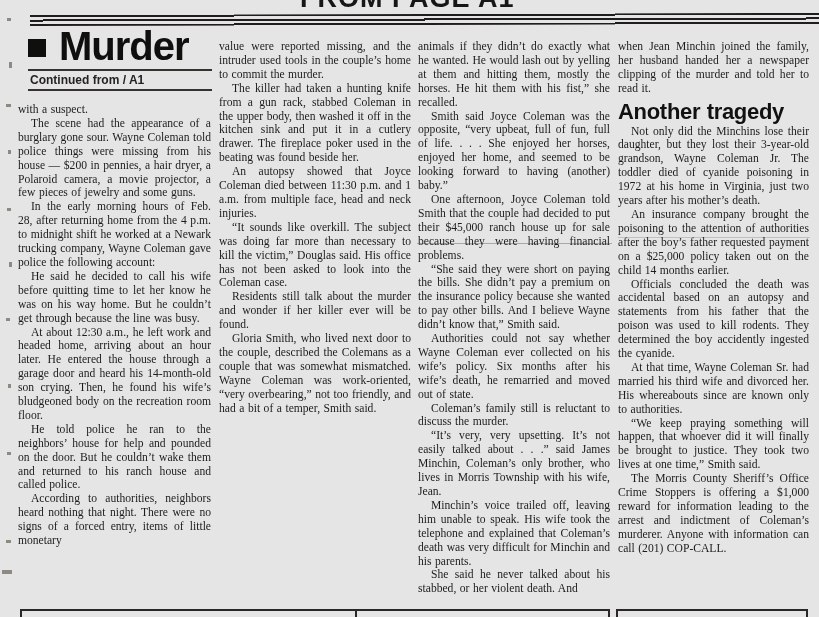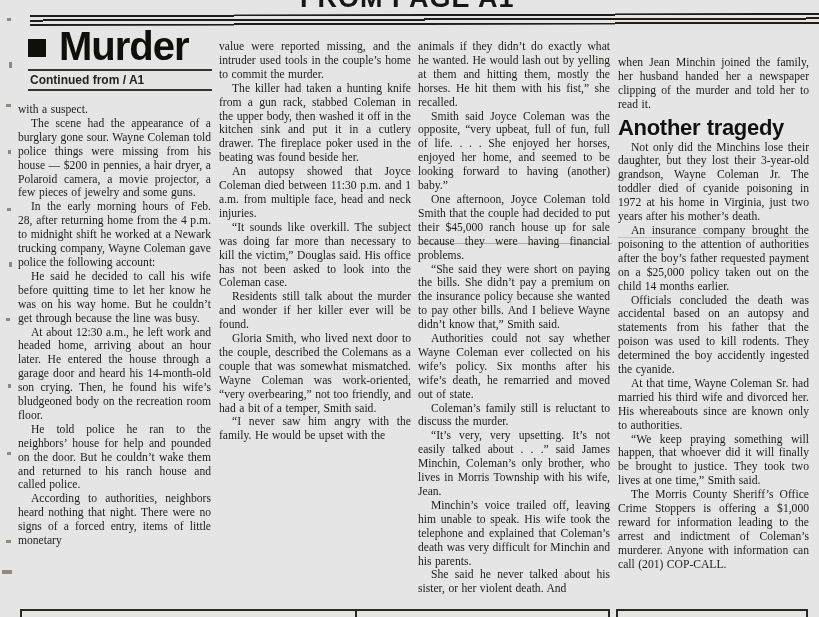--- a/index.html
+++ b/index.html
@@ -23,21 +23,21 @@
     margin-right:13px;transform:translateY(-3px);}
   .rule-thin{position:absolute;height:1.5px;background:#35332e;}
   .continued{position:absolute;left:30px;top:73px;font-family:"Liberation Sans",sans-serif;
     font-weight:bold;font-size:12px;color:#24231f;}
   
   .col{position:absolute;top:40px;width:192px;font-size:11.6px;line-height:13.9px;
     text-align:justify;color:#1c1c1b;word-spacing:0.6px;}
   .col-1{left:18px;top:97px;width:193px;margin-top:6px;}
   .col-2{left:219px;}
   .col-3{left:418px;}
-  .col-4{left:618px;width:191px;margin-top:16px;}
+  .col-4{left:618px;width:191px;}
   .para{margin:0;}
   .para.indent{text-indent:13px;}
   .subhead{margin:9px 0 6px 0;font-family:"Liberation Sans",sans-serif;
     font-weight:bold;font-size:22px;letter-spacing:-0.3px;color:#111;text-align:left;}
   
   .artifact{position:absolute;background:#8d8a84;}
   .blackblock{position:absolute;right:0;top:530px;width:14px;height:87px;background:#191919;border-radius:3px 0 0 0;}
   .crease{position:absolute;height:1px;background:rgba(60,55,45,0.35);}
   .bottom-box{position:absolute;top:609px;height:8px;border-top:2px solid #2a2824;
     border-left:2px solid #2a2824;border-right:2px solid #2a2824;}
@@ -67,32 +67,31 @@
       <p class="para indent">He told police he ran to the neighbors’ house for help and pounded on the door. But he couldn’t wake them and returned to his ranch house and called police.</p>
       <p class="para indent">According to authorities, neighbors heard nothing that night. There were no signs of a forced entry, items of little monetary</p>
     </div>
   <div class="col col-2">
       <p class="para">value were reported missing, and the intruder used tools in the couple’s home to commit the murder.</p>
       <p class="para indent">The killer had taken a hunting knife from a gun rack, stabbed Coleman in the upper body, then washed it off in the kitchen sink and put it in a cutlery drawer. The fireplace poker used in the beating was found beside her.</p>
       <p class="para indent">An autopsy showed that Joyce Coleman died between 11:30 p.m. and 1 a.m. from multiple face, head and neck injuries.</p>
       <p class="para indent">“It sounds like overkill. The subject was doing far more than necessary to kill the victim,” Douglas said. His office has not been asked to look into the Coleman case.</p>
       <p class="para indent">Residents still talk about the murder and wonder if her killer ever will be found.</p>
       <p class="para indent">Gloria Smith, who lived next door to the couple, described the Colemans as a couple that was somewhat mismatched. Wayne Coleman was work-oriented, “very overbearing,” not too friendly, and had a bit of a temper, Smith said.</p>
-      <p class="para indent">“I never saw him angry with the family. He would be upset with the</p>
     </div>
   <div class="col col-3">
       <p class="para">animals if they didn’t do exactly what he wanted. He would lash out by yelling at them and hitting them, mostly the horses. He hit them with his fist,” she recalled.</p>
       <p class="para indent">Smith said Joyce Coleman was the opposite, “very upbeat, full of fun, full of life. . . . She enjoyed her horses, enjoyed her home, and seemed to be looking forward to having (another) baby.”</p>
       <p class="para indent">One afternoon, Joyce Coleman told Smith that the couple had decided to put their $45,000 ranch house up for sale because they were having financial problems.</p>
       <p class="para indent">“She said they were short on paying the bills. She didn’t pay a premium on the insurance policy because she wanted to pay other bills. And I believe Wayne didn’t know that,” Smith said.</p>
       <p class="para indent">Authorities could not say whether Wayne Coleman ever collected on his wife’s policy. Six months after his wife’s death, he remarried and moved out of state.</p>
       <p class="para indent">Coleman’s family still is reluctant to discuss the murder.</p>
       <p class="para indent">“It’s very, very upsetting. It’s not easily talked about . . .” said James Minchin, Coleman’s only brother, who lives in Morris Township with his wife, Jean.</p>
       <p class="para indent">Minchin’s voice trailed off, leaving him unable to speak. His wife took the telephone and explained that Coleman’s death was very difficult for Minchin and his parents.</p>
-      <p class="para indent">She said he never talked about his sister, or her violent death. And</p>
+      <p class="para indent">She said he never talked about his stabbed, or her violent death. And</p>
     </div>
   <div class="col col-4">
       <p class="para">when Jean Minchin joined the family, her husband handed her a newspaper clipping of the murder and told her to read it.</p>
       <h2 class="subhead">Another tragedy</h2>
       <p class="para indent">Not only did the Minchins lose their daughter, but they lost their 3-year-old grandson, Wayne Coleman Jr. The toddler died of cyanide poisoning in 1972 at his home in Virginia, just two years after his mother’s death.</p>
       <p class="para indent">An insurance company brought the poisoning to the attention of authorities after the boy’s father requested payment on a $25,000 policy taken out on the child 14 months earlier.</p>
       <p class="para indent">Officials concluded the death was accidental based on an autopsy and statements from his father that the poison was used to kill rodents. They determined the boy accidently ingested the cyanide.</p>
       <p class="para indent">At that time, Wayne Coleman Sr. had married his third wife and divorced her. His whereabouts since are known only to authorities.</p>
       <p class="para indent">“We keep praying something will happen, that whoever did it will finally be brought to justice. They took two lives at one time,” Smith said.</p>
       <p class="para indent">The Morris County Sheriff’s Office Crime Stoppers is offering a $1,000 reward for information leading to the arrest and indictment of Coleman’s murderer. Anyone with information can call (201) COP-CALL.</p>

